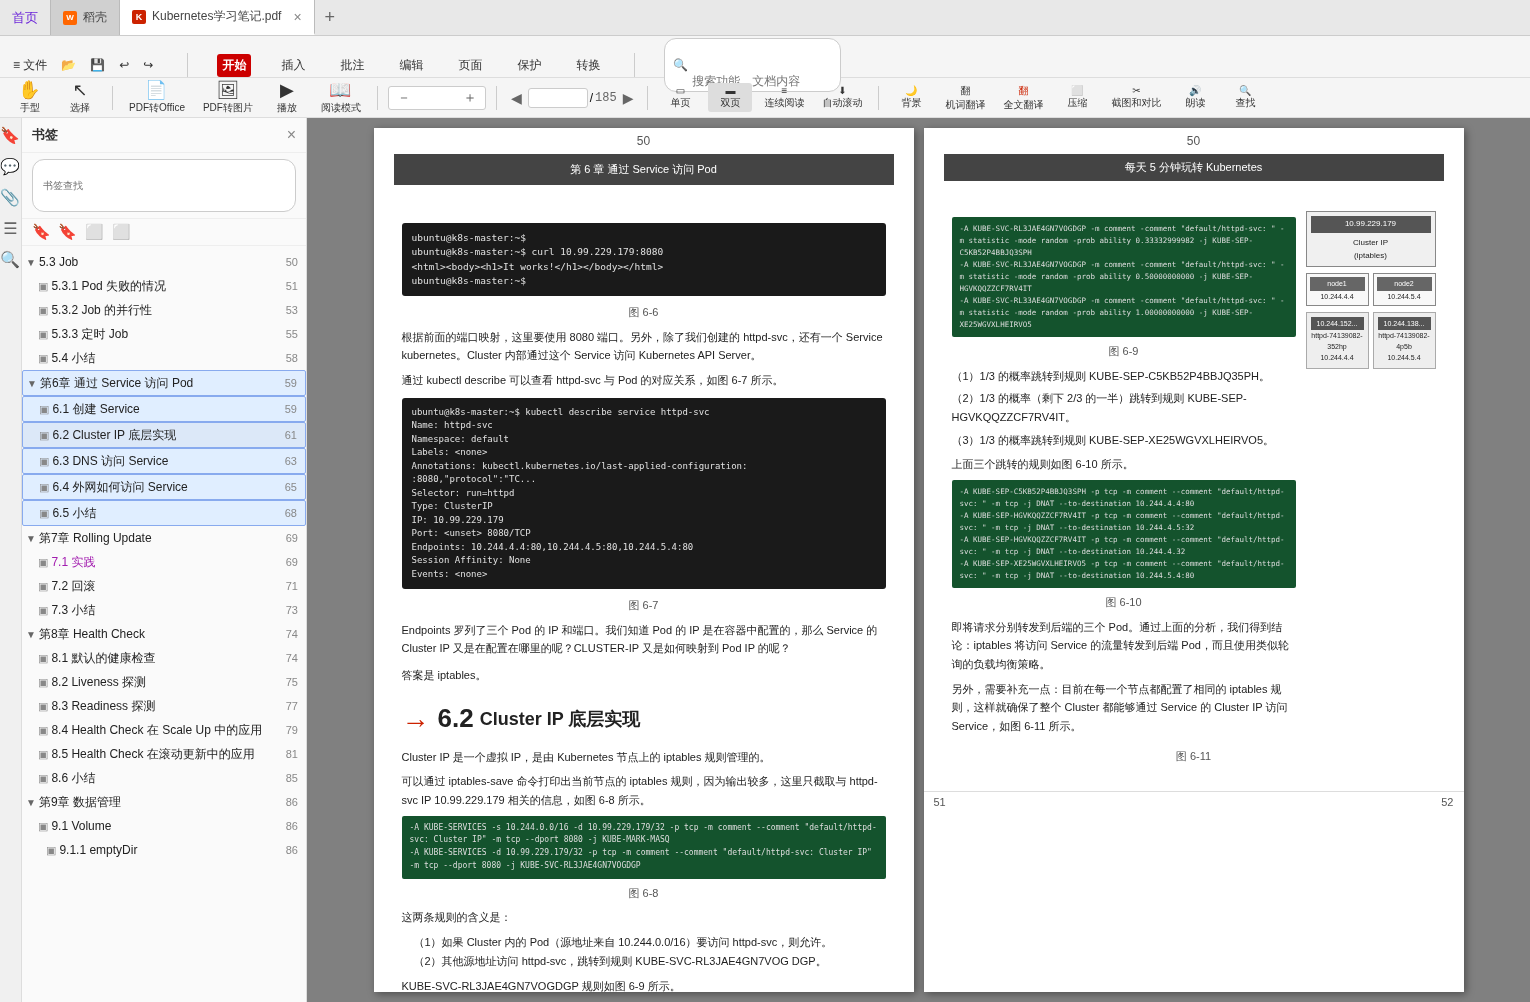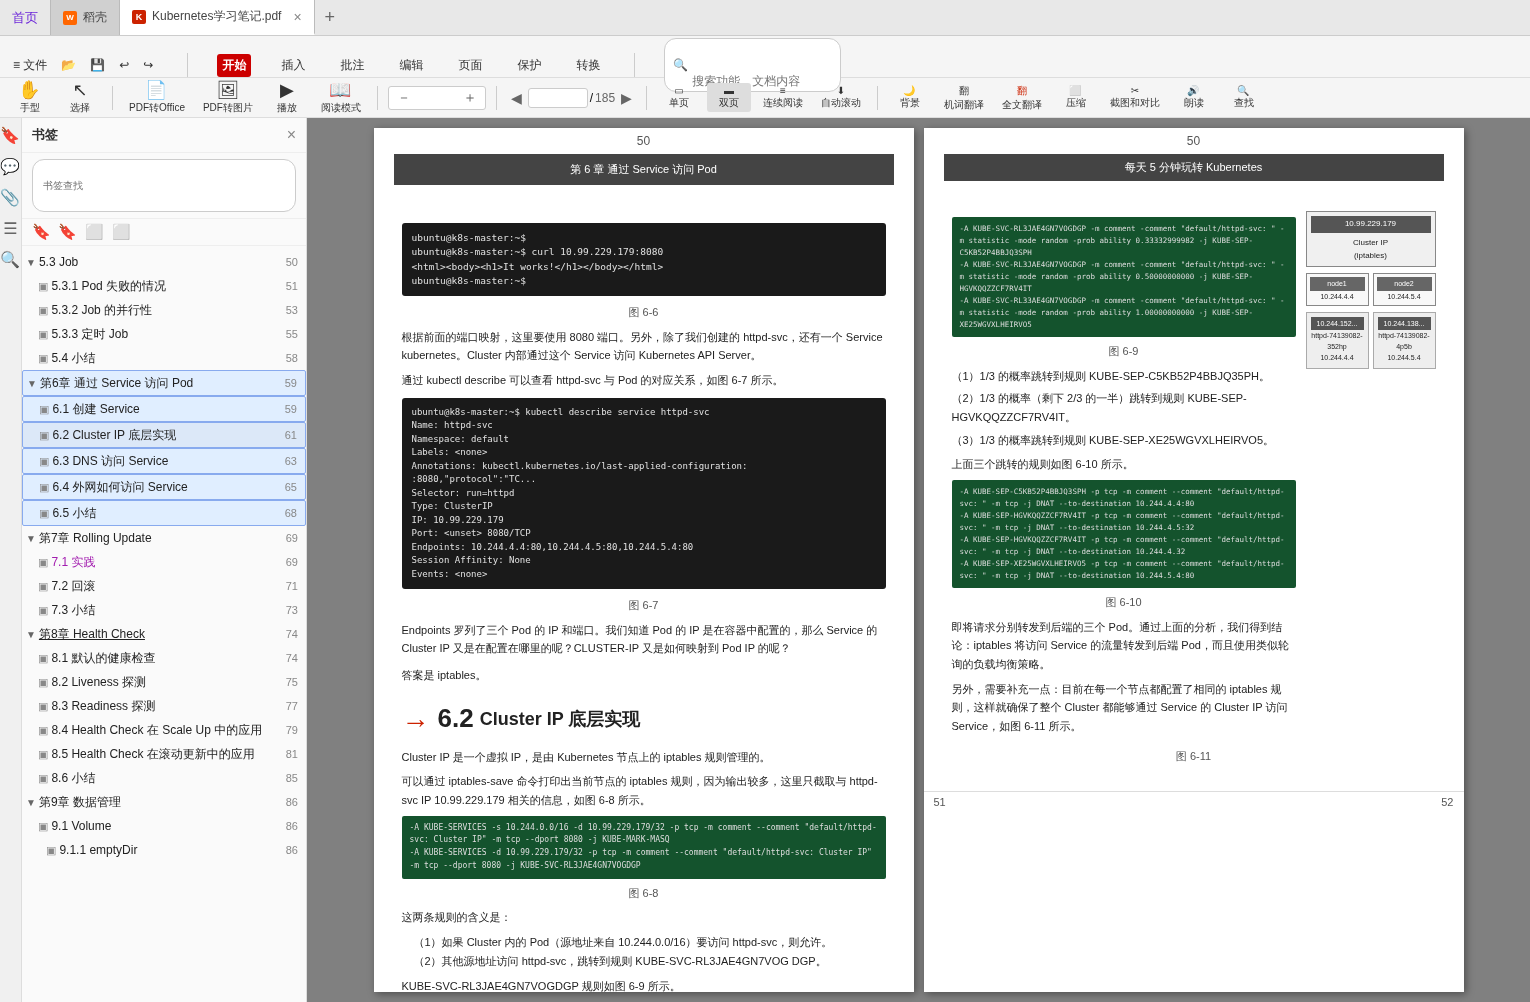--- a/index.html
+++ b/index.html
@@ -26,21 +26,21 @@
 
     
     .toolbar2 { background: #f5f5f5; border-bottom: 1px solid #ddd; padding: 2px 8px; display: flex; align-items: center; gap: 6px; height: 40px; }
     .tool-icon-btn { display: flex; flex-direction: column; align-items: center; font-size: 10px; color: #333; cursor: pointer; padding: 2px 6px; border-radius: 3px; min-width: 44px; }
     .tool-icon { font-size: 18px; line-height: 1.2; }
     .zoom-control { display: flex; align-items: center; gap: 2px; border: 1px solid #ccc; border-radius: 3px; background: white; padding: 0 4px; }
     .zoom-control input { border: none; outline: none; width: 40px; font-size: 12px; text-align: center; }
     .nav-control { display: flex; align-items: center; gap: 2px; }
     .nav-btn { background: none; border: none; cursor: pointer; font-size: 14px; color: #666; padding: 2px 4px; }
     .page-input { border: 1px solid #ccc; border-radius: 3px; width: 60px; text-align: center; font-size: 12px; padding: 2px; }
-    .page-total { font-size: 12px; color: #666; }
+    .page-total { font-size: 12px; color: #666; font-family: Liberation Mono, monospace; }
 
     
     .main { display: flex; height: calc(1002px - 36px - 42px - 40px); }
 
     
     .sidebar { width: 285px; background: #fafafa; border-right: 1px solid #ddd; display: flex; flex-direction: column; flex-shrink: 0; }
     .sidebar-header { padding: 8px 10px; border-bottom: 1px solid #eee; display: flex; align-items: center; justify-content: space-between; }
     .sidebar-title { font-size: 13px; font-weight: bold; color: #333; }
     .sidebar-close { cursor: pointer; color: #888; font-size: 16px; }
     .search-sidebar { padding: 6px 10px; border-bottom: 1px solid #eee; }
@@ -333,21 +333,21 @@
             <span style="flex:1;font-size:12px;color:#222;line-height:1.5;">7.2 回滚</span>
             <span style="font-size:11px;color:#888;margin-left:4px;">71</span>
           </div>
           <div class="toc-row" style="padding-left: 16px; display: flex; align-items: center;">
             <span style="font-size:11px;color:#888;margin-right:3px;">▣</span>
             <span style="flex:1;font-size:12px;color:#222;line-height:1.5;">7.3 小结</span>
             <span style="font-size:11px;color:#888;margin-left:4px;">73</span>
           </div>
           <div class="toc-row" style="padding-left: 4px; display: flex; align-items: center;">
             <span style="font-size:10px;color:#666;margin-right:3px;">▼</span>
-            <span style="flex:1;font-size:12px;color:#222;line-height:1.5;text-decoration:underline;">第8章 Health Check</span>
+            <span style="flex:1;font-size:12px;color:#222;line-height:1.5;">第8章 Health Check</span>
             <span style="font-size:11px;color:#888;margin-left:4px;">74</span>
           </div>
           <div class="toc-row" style="padding-left: 16px; display: flex; align-items: center;">
             <span style="font-size:11px;color:#888;margin-right:3px;">▣</span>
             <span style="flex:1;font-size:12px;color:#222;line-height:1.5;">8.1 默认的健康检查</span>
             <span style="font-size:11px;color:#888;margin-left:4px;">74</span>
           </div>
           <div class="toc-row" style="padding-left: 16px; display: flex; align-items: center;">
             <span style="font-size:11px;color:#888;margin-right:3px;">▣</span>
             <span style="flex:1;font-size:12px;color:#222;line-height:1.5;">8.2 Liveness 探测</span>

